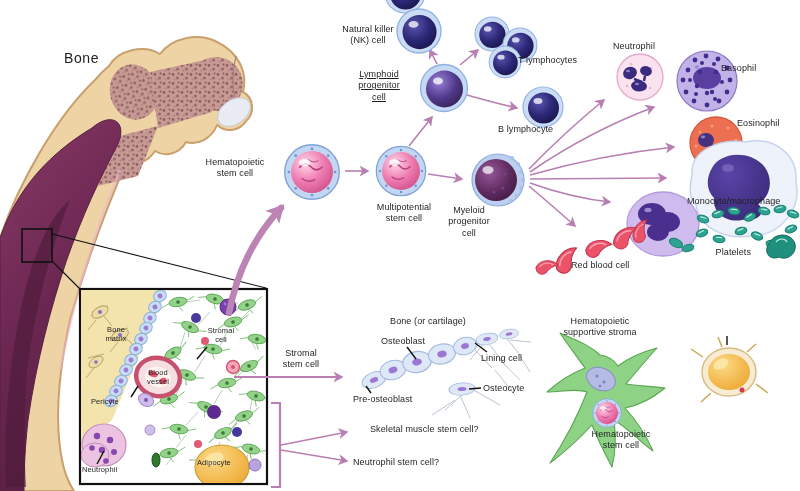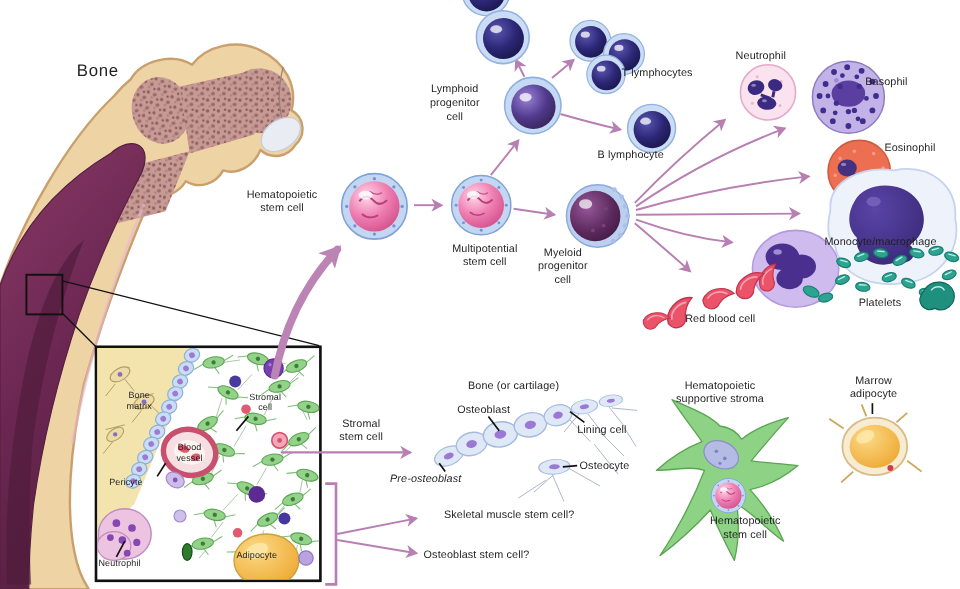--- a/index.html
+++ b/index.html
@@ -456,22 +456,24 @@
     <line x1="97" y1="464" x2="104" y2="451"></line>
     <line x1="407" y1="347" x2="416" y2="359"></line>
     <line x1="487" y1="352" x2="475" y2="343"></line>
     <line x1="481" y1="388" x2="469" y2="389"></line>
     <line x1="371" y1="393" x2="366" y2="386"></line>
     <line x1="727" y1="336" x2="727" y2="345"></line>
   </g>
 </svg>
 
 <div class="lbl bone-title" style="left:64px;top:50px;width:60px;">Bone</div>
+<div class="lbl c" style="left:322px;top:24px;width:92px;">Natural killer
+(NK) cell</div>
 <div class="lbl" style="left:518px;top:55px;width:90px;">T lymphocytes</div>
-<div class="lbl c" style="left:336px;top:69px;width:86px;">Lymphoid
+<div class="lbl c" style="left:336px;top:69px;width:86px;text-decoration:underline;">Lymphoid
 progenitor
 cell</div>
 <div class="lbl" style="left:498px;top:124px;width:80px;">B lymphocyte</div>
 <div class="lbl c" style="left:196px;top:157px;width:78px;">Hematopoietic
 stem cell</div>
 <div class="lbl c" style="left:364px;top:202px;width:80px;">Multipotential
 stem cell</div>
 <div class="lbl c" style="left:437px;top:205px;width:64px;">Myeloid
 progenitor
 cell</div>
@@ -479,30 +481,28 @@
 <div class="lbl" style="left:721px;top:63px;width:54px;">Basophil</div>
 <div class="lbl" style="left:737px;top:118px;width:60px;">Eosinophil</div>
 <div class="lbl" style="left:687px;top:196px;width:112px;">Monocyte/macrophage</div>
 <div class="lbl" style="left:695px;top:247px;width:56px;text-align:right;">Platelets</div>
 <div class="lbl" style="left:571px;top:260px;width:84px;">Red blood cell</div>
 <div class="lbl c" style="left:262px;top:348px;width:78px;">Stromal
 stem cell</div>
 <div class="lbl c" style="left:376px;top:316px;width:104px;">Bone (or cartilage)</div>
 <div class="lbl" style="left:381px;top:336px;width:58px;">Osteoblast</div>
 <div class="lbl" style="left:481px;top:353px;width:54px;">Lining cell</div>
-<div class="lbl" style="left:325px;top:394px;width:76px;font-style:italic;">Pre-osteoblast</div>
+<div class="lbl" style="left:353px;top:394px;width:76px;">Pre-osteoblast</div>
 <div class="lbl" style="left:483px;top:383px;width:52px;">Osteocyte</div>
 <div class="lbl c" style="left:546px;top:316px;width:108px;">Hematopoietic
 supportive stroma</div>
-<div class="lbl c" style="left:693px;top:312px;width:70px;">Marrow
-adipocyte</div>
 <div class="lbl c" style="left:581px;top:429px;width:80px;">Hematopoietic
 stem cell</div>
 <div class="lbl" style="left:370px;top:424px;width:130px;">Skeletal muscle stem cell?</div>
-<div class="lbl" style="left:353px;top:457px;width:120px;">Osteoblast stem cell?</div>
+<div class="lbl" style="left:353px;top:457px;width:120px;">Neutrophil stem cell?</div>
 
 <div class="lbl c sm" style="left:92px;top:326px;width:48px;">Bone
 matrix</div>
 <div class="lbl c sm" style="left:198px;top:327px;width:46px;">Stromal
 cell</div>
 <div class="lbl c sm" style="left:137px;top:369px;width:42px;">Blood
 vessel</div>
 <div class="lbl sm" style="left:91px;top:398px;width:44px;">Pericyte</div>
 <div class="lbl sm" style="left:82px;top:466px;width:52px;">Neutrophil</div>
 <div class="lbl sm" style="left:197px;top:459px;width:52px;">Adipocyte</div>

